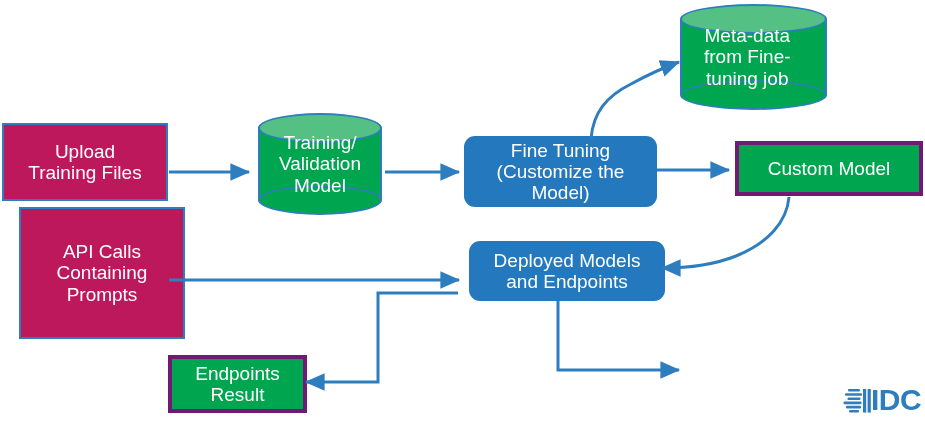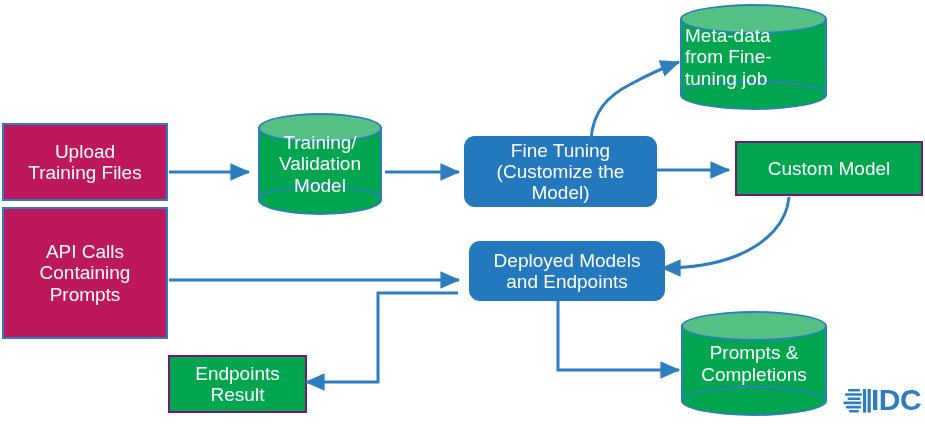--- a/index.html
+++ b/index.html
@@ -27,21 +27,21 @@
     white-space: pre-line;
     user-select: none;
   }
   .rect-orange {
     background: #be185d;
     border: 2px solid #2E7EBF;
     font-size: 19px;
   }
   .rect-green {
     background: #00A550;
-    border: 2px solid #701a75;
+    border: 4px solid #701a75;
     font-size: 19px;
   }
   .rect-blue {
     background: #2478BD;
     border-radius: 11px;
     font-size: 19px;
   }
   .cyl {
     position: absolute;
     box-sizing: border-box;
@@ -141,58 +141,51 @@
     <path d="M169,280 L459,280" stroke="#2E7EBF" stroke-width="3" fill="none" marker-end="url(#ah)"></path>
 
     <path d="M458,293 L378,293 L378,382 L306,382" stroke="#2E7EBF" stroke-width="3" fill="none" marker-end="url(#ah)"></path>
 
     <path d="M558,301 L558,370 L679,370" stroke="#2E7EBF" stroke-width="3" fill="none" marker-end="url(#ah)"></path>
   </svg>
 
   <div class="node rect-orange" style="left:2px; top:123px; width:166px; height:78px;">Upload
 Training Files</div>
 
-  <div class="node rect-orange" style="left:2px; top:207px; width:166px; height:132px;">API Calls
+  <div class="node rect-orange" style="left:19px; top:207px; width:166px; height:132px;">API Calls
 Containing
 Prompts</div>
 
   <div class="cyl" style="left:258px; top:113px; width:124px; height:102px;">
     <div class="body" style="top:15px; bottom:15px;"></div>
     <div class="botcap" style="height:30px;"></div>
     <div class="topcap" style="height:30px;"></div>
     <div class="cyl-label">Training/
 Validation
 Model</div>
   </div>
 
   <div class="node rect-blue" style="left:464px; top:136px; width:193px; height:71px;">Fine Tuning
 (Customize the
 Model)</div>
 
   <div class="cyl" style="left:680px; top:4px; width:147px; height:106px;">
     <div class="body" style="top:15px; bottom:15px;"></div>
     <div class="botcap" style="height:30px;"></div>
     <div class="topcap" style="height:30px;"></div>
-    <div class="cyl-label" style="justify-content:flex-start; padding-left:5px; text-align:left;">Meta-data
+    <div class="cyl-label" style="justify-content:flex-start; padding-left:24px; text-align:center;">Meta-data
 from Fine-
 tuning job</div>
   </div>
 
   <div class="node rect-green" style="left:735px; top:141px; width:188px; height:55px;">Custom Model</div>
 
   <div class="node rect-blue" style="left:461px; top:241px; width:196px; height:60px;margin-left:8px;">Deployed Models
 and Endpoints</div>
 
-  <div class="cyl" style="left:681px; top:311px; width:146px; height:105px;">
-    <div class="body" style="top:15px; bottom:15px;"></div>
-    <div class="botcap" style="height:30px;"></div>
-    <div class="topcap" style="height:30px;"></div>
-    <div class="cyl-label">Prompts &amp;
-Completions</div>
-  </div>
 
   <div class="node rect-green" style="left:168px; top:355px; width:139px; height:58px;">Endpoints
 Result</div>
 
   <div class="logo" style="left:843px; top:385px;">
     <svg width="28" height="30" viewBox="0 0 28 30">
       <g fill="#2E7EBF">
         <rect x="5" y="4" width="12" height="2.6" rx="1"></rect>
         <rect x="2" y="8.2" width="17" height="2.6" rx="1"></rect>
         <rect x="4.5" y="12.4" width="13" height="2.6" rx="1"></rect>

